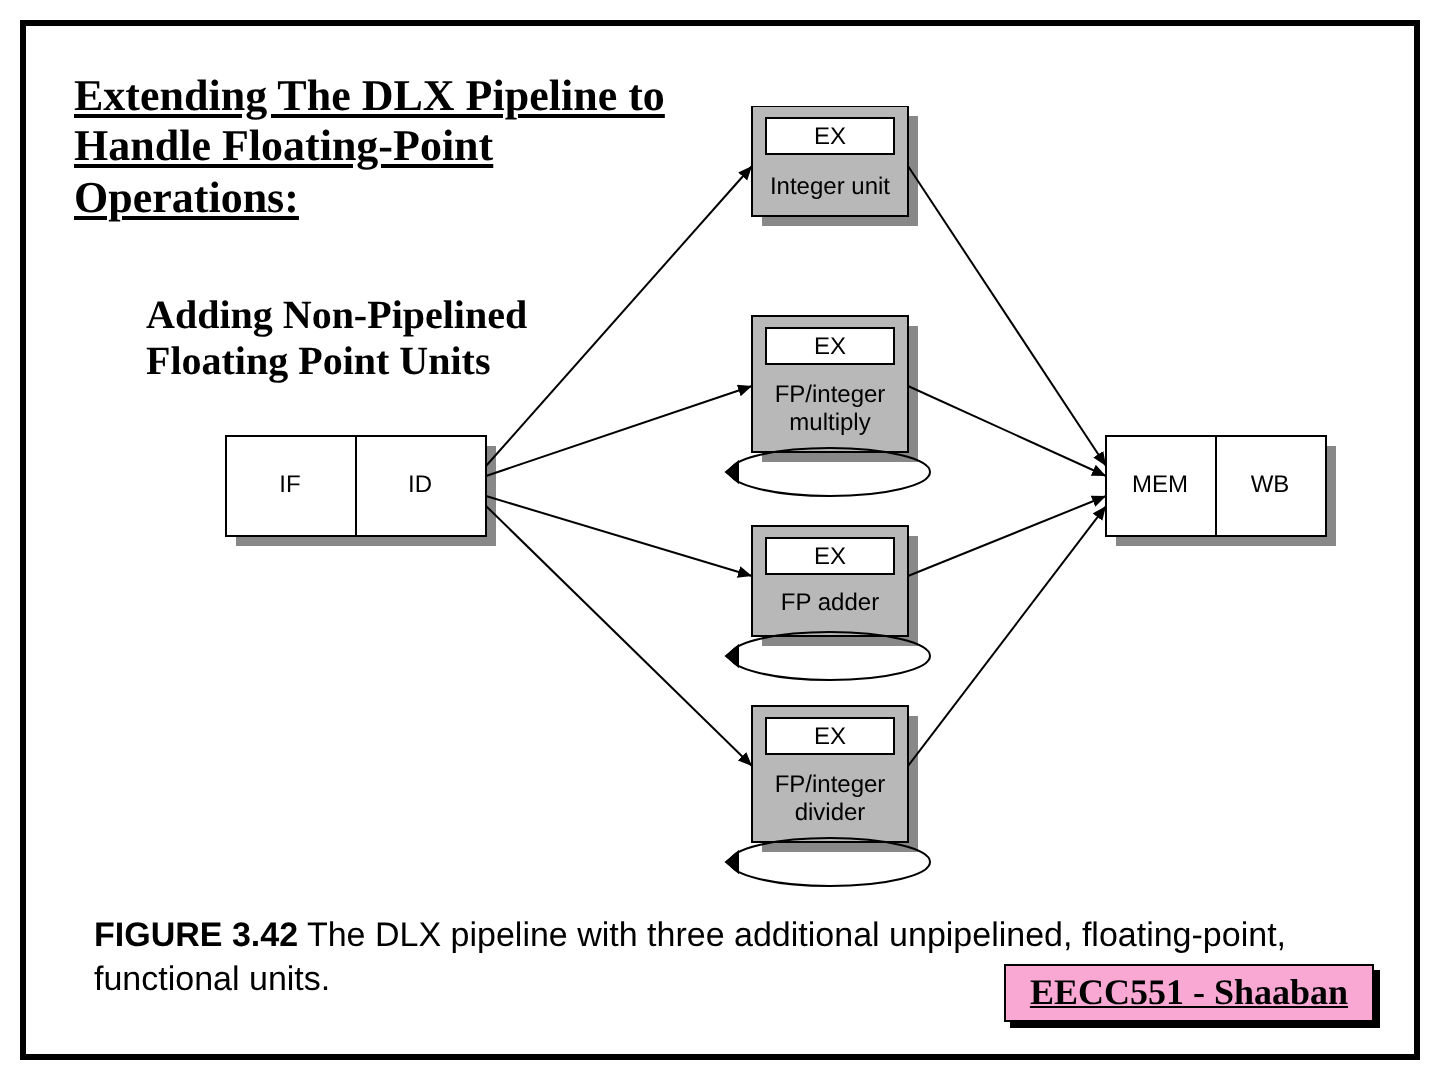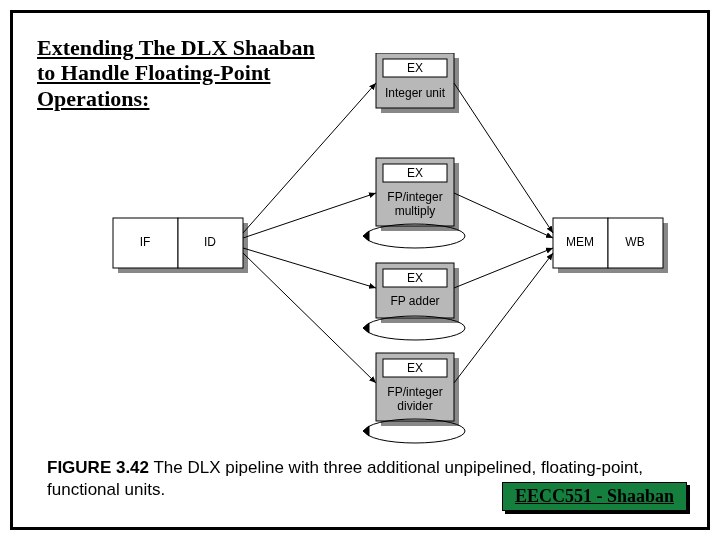--- a/index.html
+++ b/index.html
@@ -1,35 +1,36 @@
 <!DOCTYPE html>
 <html><head>
 <meta charset="utf-8">
 <style>
   body{margin:0;font-family:"Times New Roman",serif;background:#fff;width:720px;height:540px;position:relative}
   .frame{position:absolute;left:10px;top:10px;width:700px;height:520px;border:3px solid #000;box-sizing:border-box}
   .title{position:absolute;left:24px;top:22px;width:300px;font-weight:bold;font-size:22px;line-height:1.15;text-decoration:underline}
   .subtitle{position:absolute;left:60px;top:134px;width:260px;font-weight:bold;font-size:20px;line-height:1.15}
   .caption{position:absolute;left:34px;top:444px;width:640px;font-size:17px;font-family:Helvetica,Arial,sans-serif;line-height:1.3}
   .caption b{font-weight:bold}
-  .footer{position:absolute;right:20px;bottom:16px;background:#15803d;border:1px solid #000;box-shadow:3px 3px 0 #000;padding:3px 12px;font-weight:bold;font-size:18px;text-decoration:underline}
+  .footer{position:absolute;right:20px;bottom:16px;background:#f9a8d4;border:1px solid #000;box-shadow:3px 3px 0 #000;padding:3px 12px;font-weight:bold;font-size:18px;text-decoration:underline}
   svg{position:absolute;left:60px;top:40px;width:600px;height:400px}
   .box{fill:#b8b8b8;stroke:#000;stroke-width:1}
   .wbox{fill:#fff;stroke:#000;stroke-width:1}
   .shadow{fill:#888}
   .lbl{font-family:Helvetica,Arial,sans-serif;font-size:12px;text-anchor:middle}
   .line{stroke:#000;stroke-width:1;fill:none}
   .arrow{stroke:#000;stroke-width:1;fill:#000}
 </style>
 </head>
 <body>
 
 <div class="frame">
 
-  <div class="title">Extending The DLX Shaaban to Handle Floating-Point Operations:</div>
+  <div class="title">Extending The DLX Pipeline to Handle Floating-Point Operations:</div>
+  <div class="subtitle">Adding Non-Pipelined Floating Point Units</div>
 
   <svg viewBox="0 0 600 400">
     <defs>
       <marker id="ah" markerWidth="8" markerHeight="8" refX="7" refY="3" orient="auto">
         <path d="M0,0 L7,3 L0,6 Z" fill="#000"></path>
       </marker>
     </defs>
 
     <rect class="shadow" x="45" y="170" width="130" height="50"></rect>
     <rect class="wbox" x="40" y="165" width="65" height="50"></rect>

